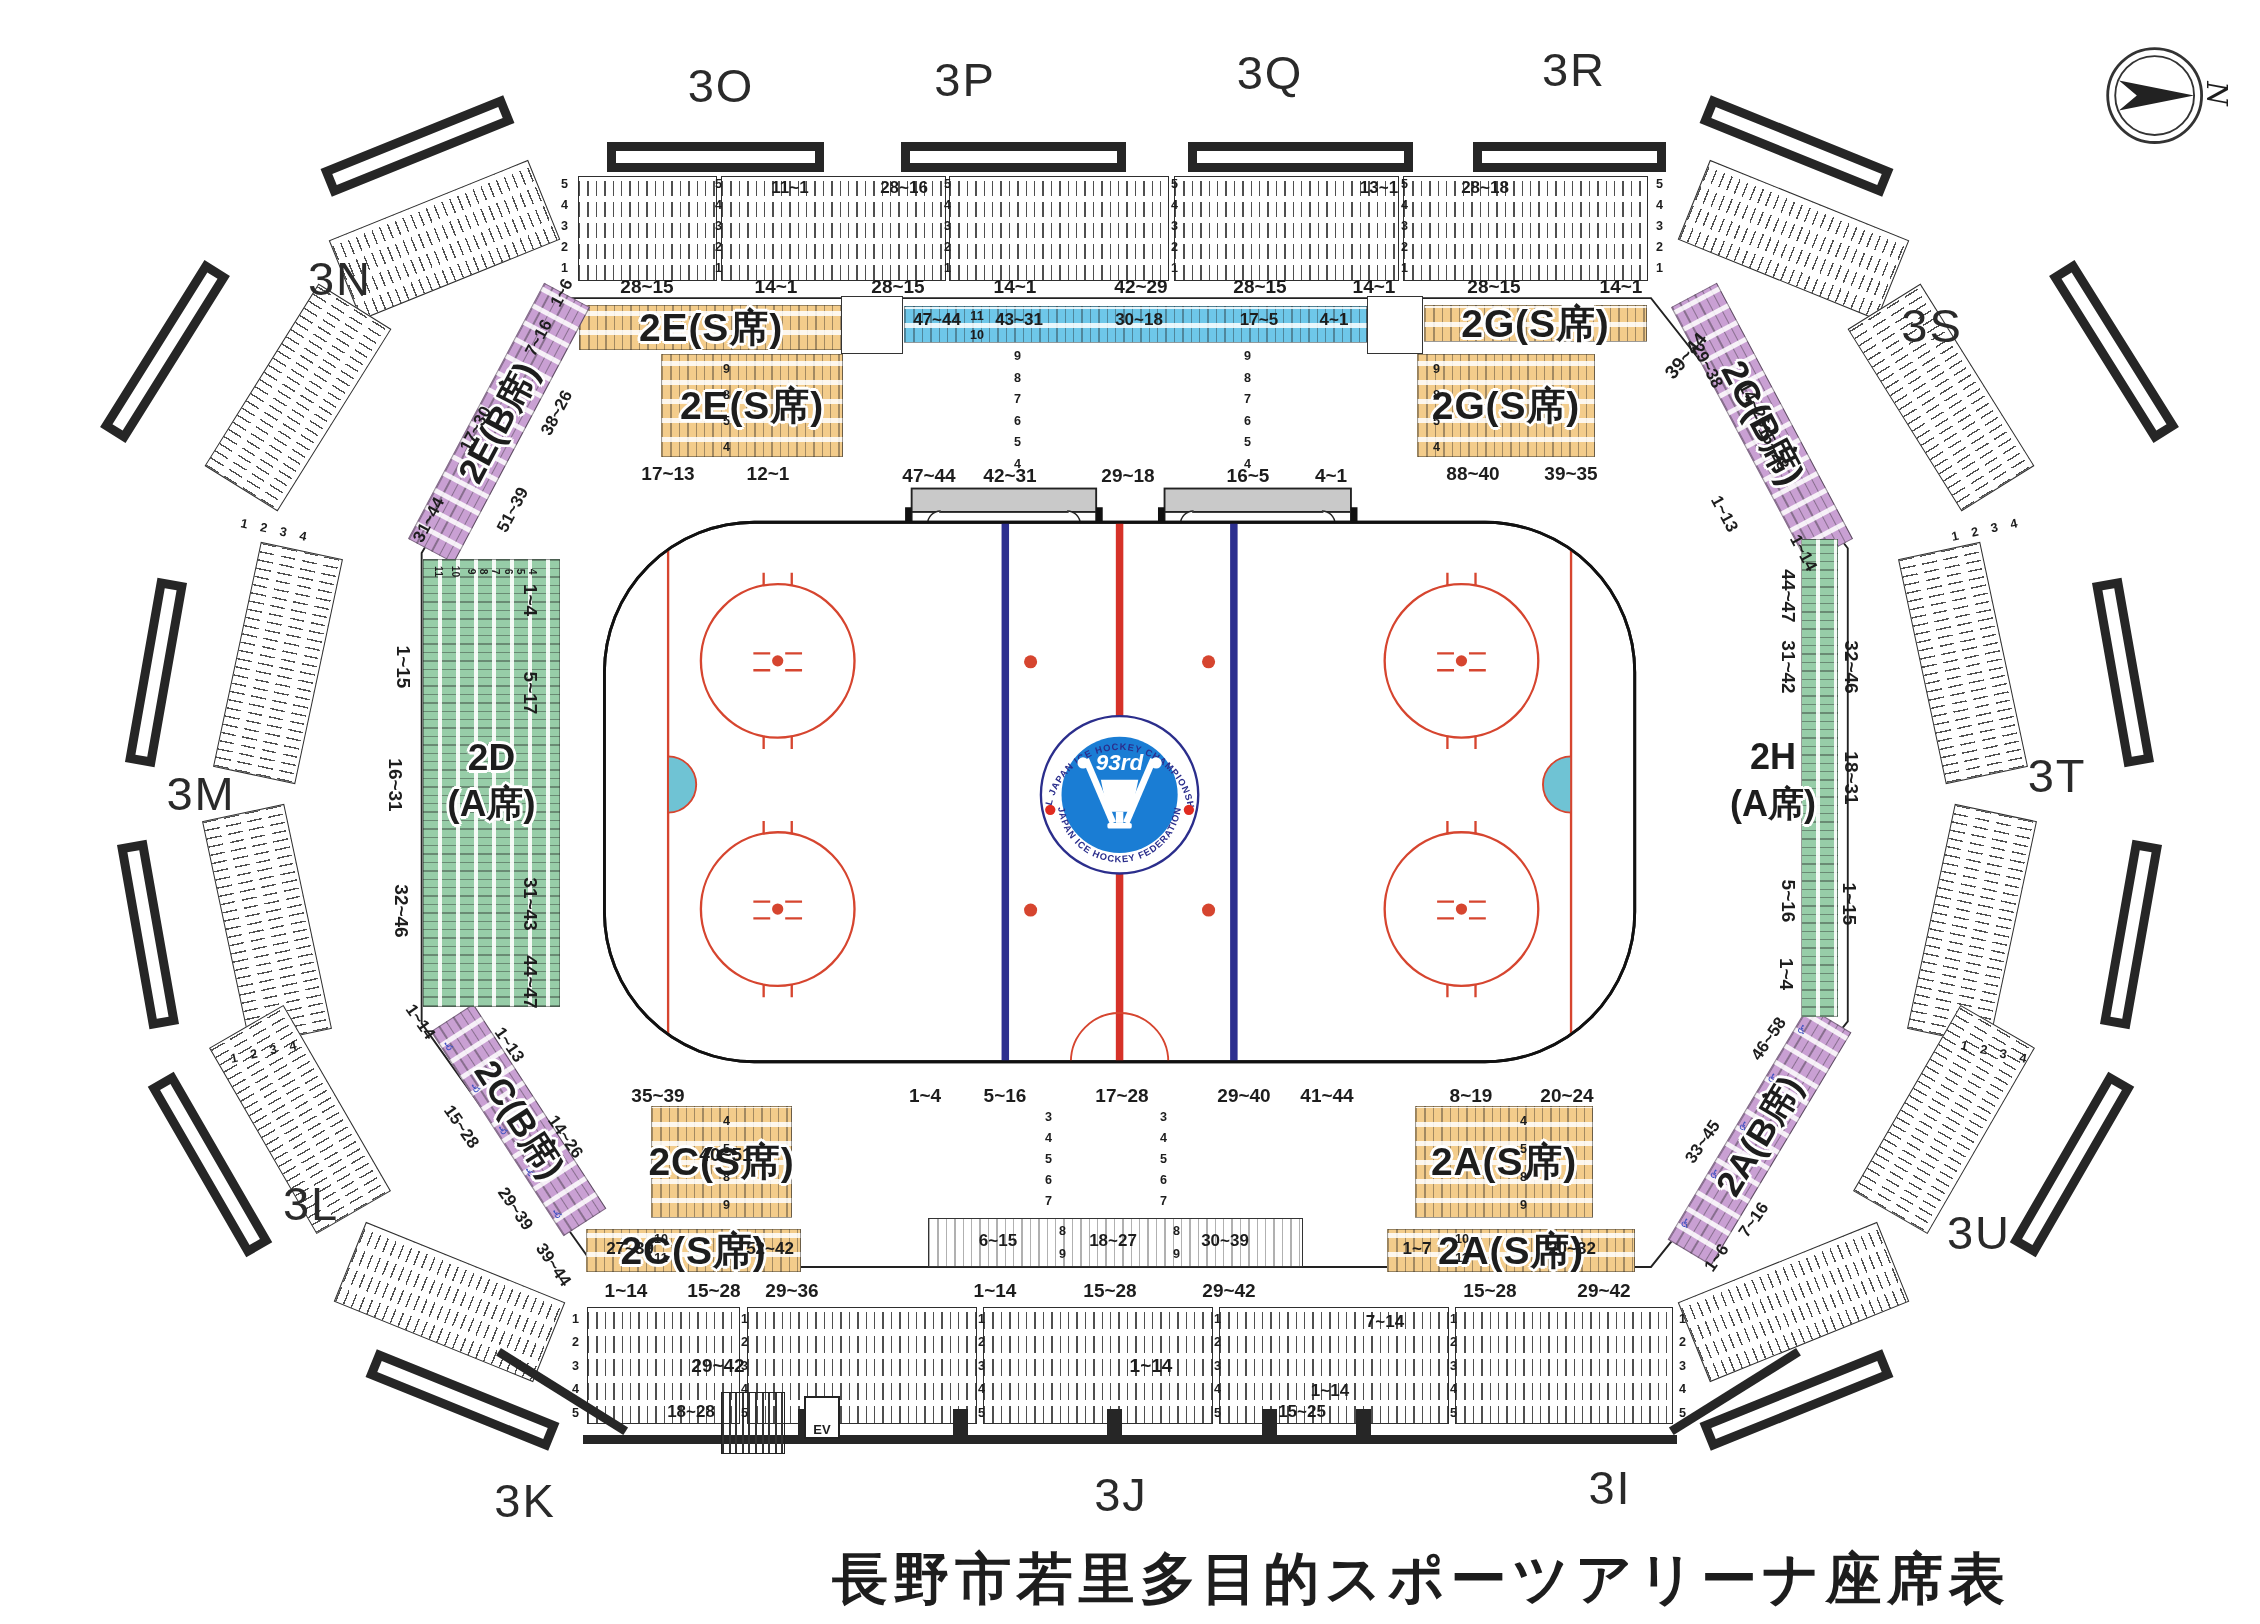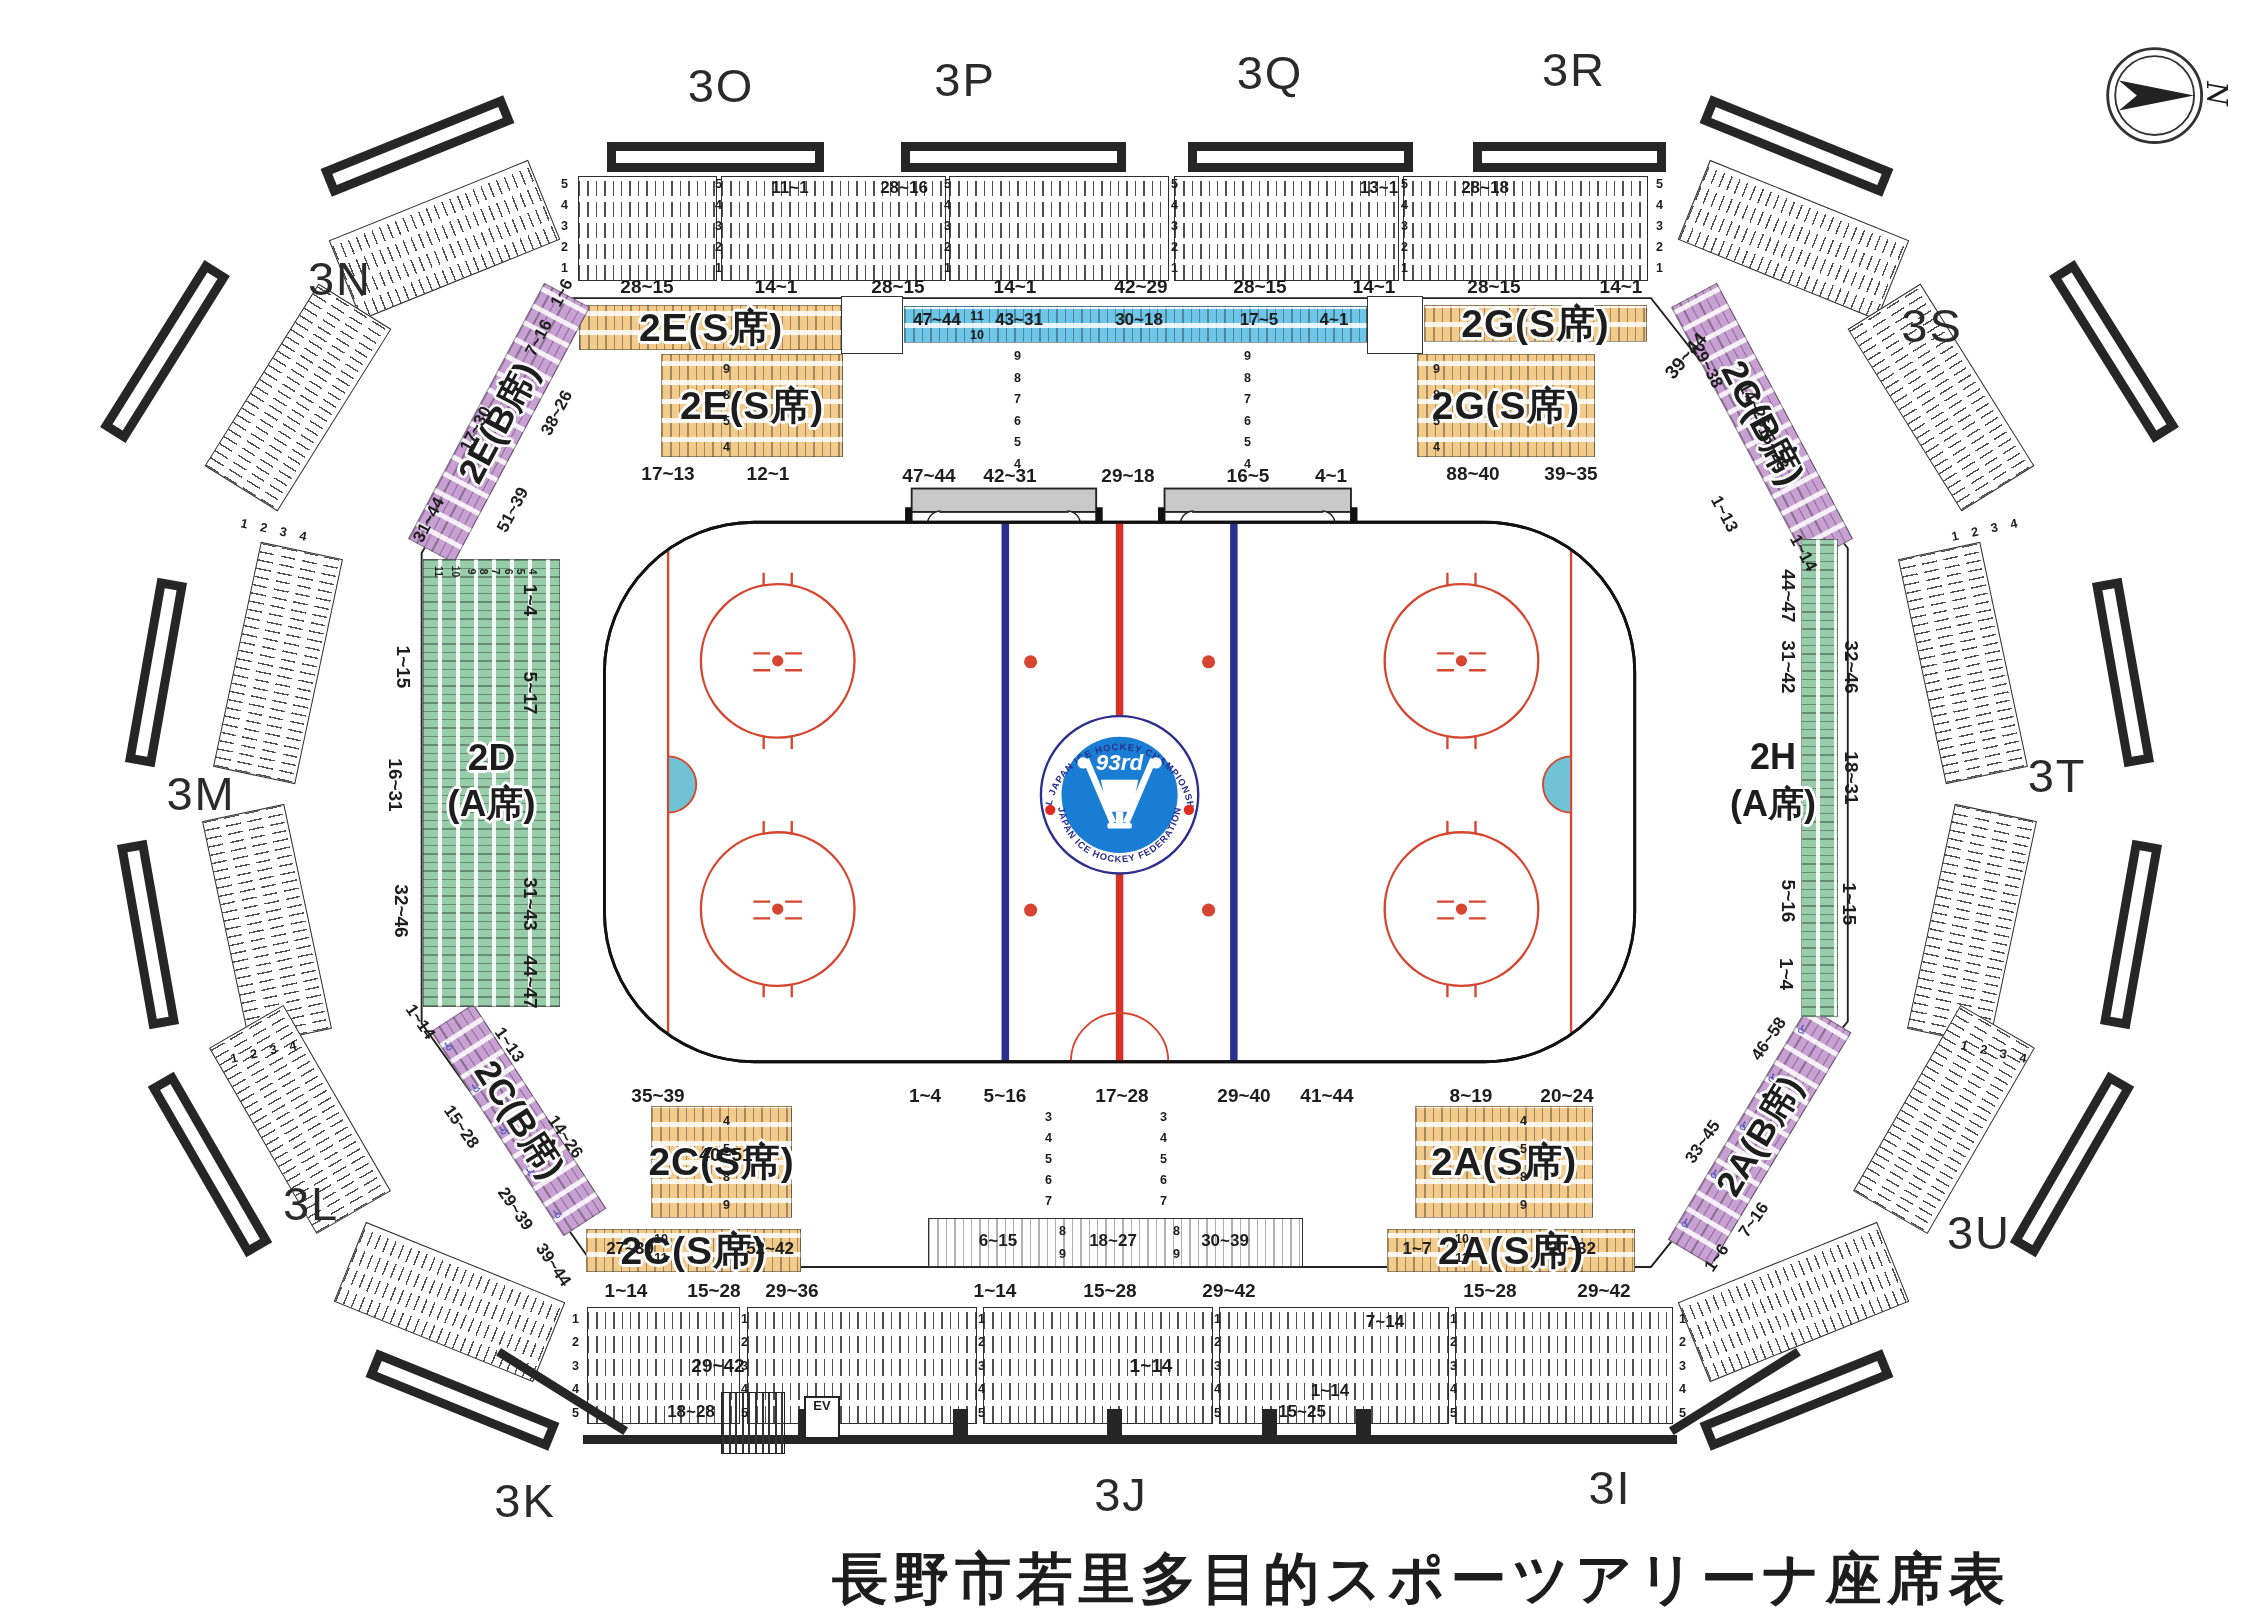--- a/index.html
+++ b/index.html
@@ -47,21 +47,21 @@
   .colnums span{transform:rotate(90deg);font-size:10.3px;font-weight:700}
   .vC{transform:translate(-50%,-50%) rotate(90deg)}
   .alongV{position:absolute;left:50%;top:50%;white-space:nowrap;font-size:36px;font-weight:700;z-index:7}
   .up{transform:translate(-50%,-50%) rotate(-90deg)}
   .down{transform:translate(-50%,-50%) rotate(90deg)}
   .wheels{position:absolute;left:0.9px;top:6%;height:88%;display:flex;flex-direction:column;justify-content:space-between;z-index:4}
   .wheels span{font-size:12px;color:#3f51c1;line-height:12px}
   .wall{position:absolute;background:#262626;z-index:2}
   .stairs{position:absolute;border:1.9px solid #222;z-index:2;
           background-image:repeating-linear-gradient(90deg,#333 0 1.9px,transparent 1.9px 6.6px)}
-  .ev{position:absolute;border:2.8px solid #222;background:#fff;display:flex;align-items:flex-start;justify-content:center;
+  .ev{position:absolute;border:2.8px solid #222;background:#fff;display:flex;align-items:flex-end;justify-content:center;
       font-size:13px;font-weight:700;z-index:2}
   .title{position:absolute;left:832px;top:1542px;font-size:56px;font-weight:700;letter-spacing:5.6px;z-index:8}
   .nlabel{position:absolute;font-family:"DejaVu Serif","Liberation Serif",serif;font-style:italic;font-size:28px;transform:rotate(90deg);z-index:6}
 </style>
 </head>
 <body>
 
 <div id="stage">
 
   <svg width="2261" height="1625" style="left:0;top:0;z-index:1" viewBox="0 0 2413 1734">

